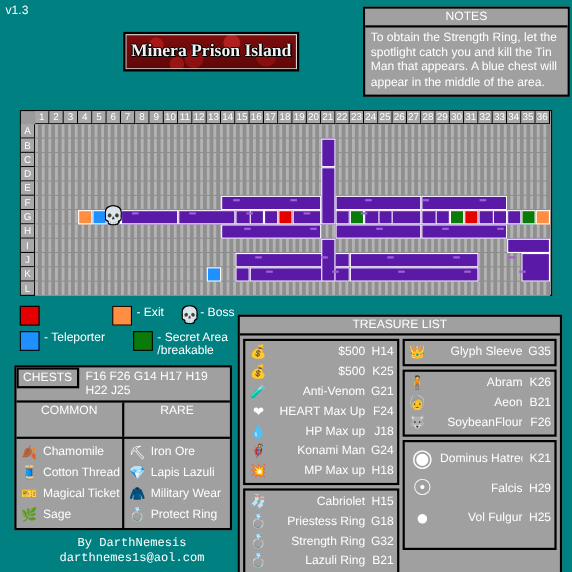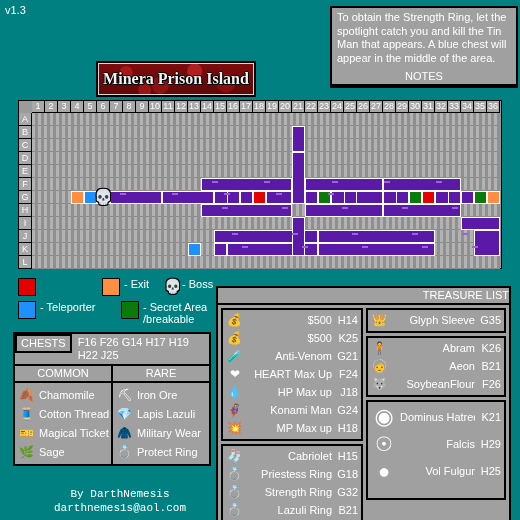--- a/index.html
+++ b/index.html
@@ -13,31 +13,31 @@
     position:relative;
     -webkit-font-smoothing:none;
   }
   
   #version{
     position:absolute;left:5px;top:4px;
     font-size:11px;color:#ffffff;letter-spacing:0px;
   }
   
   #title-plate{
-    position:absolute;left:96px;top:29px;width:156px;height:32px;
+    position:absolute;left:112px;top:29px;width:156px;height:32px;
     border:2px solid #000000;
     background:
       radial-gradient(circle at 18% 30%, #a81818 0 6px, transparent 7px),
       radial-gradient(circle at 40% 70%, #8e1010 0 8px, transparent 9px),
       radial-gradient(circle at 62% 25%, #b02020 0 7px, transparent 8px),
       radial-gradient(circle at 82% 62%, #8a0e0e 0 9px, transparent 10px),
       radial-gradient(circle at 30% 85%, #9a1414 0 6px, transparent 7px),
       linear-gradient(#7e0c0c,#5e0808);
     box-shadow:inset 0 0 0 1px #d8d8d8;
-    display:flex;align-items:center;justify-content:center;margin-top:32px;
+    display:flex;align-items:center;justify-content:center;
   }
   #title-text{
     font-family:"Liberation Serif", serif;
     font-weight:bold;font-size:16px;color:#f2f2f2;
     text-shadow:1px 1px 0 #000,-1px 0 0 #000,0 -1px 0 #000,1px 0 0 #000,0 1px 0 #000;
     white-space:nowrap;
   }
   
   #notes-box{
     position:absolute;left:330px;top:6px;width:184px;
@@ -108,33 +108,33 @@
     position:absolute;left:13px;top:332px;width:198px;
     border:2px solid #000;background:#a0a0a0;box-sizing:border-box;
   }
   #chest-top{display:flex;align-items:flex-start;border-bottom:2px solid #000;}
   #chest-label{
     border:2px solid #000;background:#a0a0a0;color:#ffffff;
     font-size:11px;padding:1px 4px 2px;margin:0;flex:none;
   }
   #chest-codes{padding:2px 4px 2px 6px;font-size:11px;line-height:13px;color:#ffffff;}
   #cr-head{display:flex;border-bottom:2px solid #000;}
-  .crh{flex:1;text-align:center;font-size:11px;padding:1px 0 2px;color:#ffffff;}
+  .crh{flex:1;text-align:center;font-size:11px;padding:1px 0 18px;color:#ffffff;}
   .crh.first{border-right:2px solid #000;}
   #cr-body{display:flex;}
   .crcol{flex:1;padding:2px 0 3px;}
   .crcol.first{border-right:2px solid #000;}
   .item{display:flex;align-items:center;height:19px;padding-left:3px;font-size:11px;color:#ffffff;}
   .ico{width:18px;height:16px;margin-right:3px;flex:none;display:flex;align-items:center;justify-content:center;font-size:12px;line-height:16px;}
   
   #treasure{
     position:absolute;left:216px;top:286px;width:295px;
     border:2px solid #000;background:#a0a0a0;box-sizing:border-box;
   }
-  #tl-head{text-align:right;font-size:11px;padding:1px 0 2px;border-bottom:2px solid #000;color:#ffffff;}
+  #tl-head{text-align:center;font-size:11px;padding:1px 0 2px;border-bottom:2px solid #000;color:#ffffff;}
   #tl-body{display:flex;padding:3px;}
   .tcol{display:flex;flex-direction:column;gap:3px;}
   .tcol.left{width:146px;}
   .tcol.right{width:140px;margin-left:3px;}
   .tgroup{border:2px solid #000;background:#a0a0a0;padding:1px 0 2px;}
   .trow{display:flex;align-items:center;height:18px;padding:0 3px;font-size:11px;color:#ffffff;}
   .trow .tname{flex:1;white-space:nowrap;overflow:hidden;text-align:right;}
   .trow .tloc{flex:none;text-align:right;min-width:26px;}
   .ticon{width:18px;height:17px;margin-right:3px;flex:none;display:flex;align-items:center;justify-content:center;font-size:12px;line-height:17px;}
   
@@ -146,22 +146,22 @@
 </head>
 <body>
 
 <div id="version">v1.3</div>
 
 <div id="title-plate">
   <span id="title-text">Minera Prison Island</span>
 </div>
 
 <div id="notes-box">
+  <div id="notes-head">NOTES</div>
   <div id="notes-body">To obtain the Strength Ring, let the spotlight catch you and kill the Tin Man that appears. A blue chest will appear in the middle of the area.</div>
-  <div id="notes-head">NOTES</div>
 </div>
 
 <div id="map-frame">
   <div id="col-head">
       <div class="colh">1</div>
       <div class="colh">2</div>
       <div class="colh">3</div>
       <div class="colh">4</div>
       <div class="colh">5</div>
       <div class="colh">6</div>

